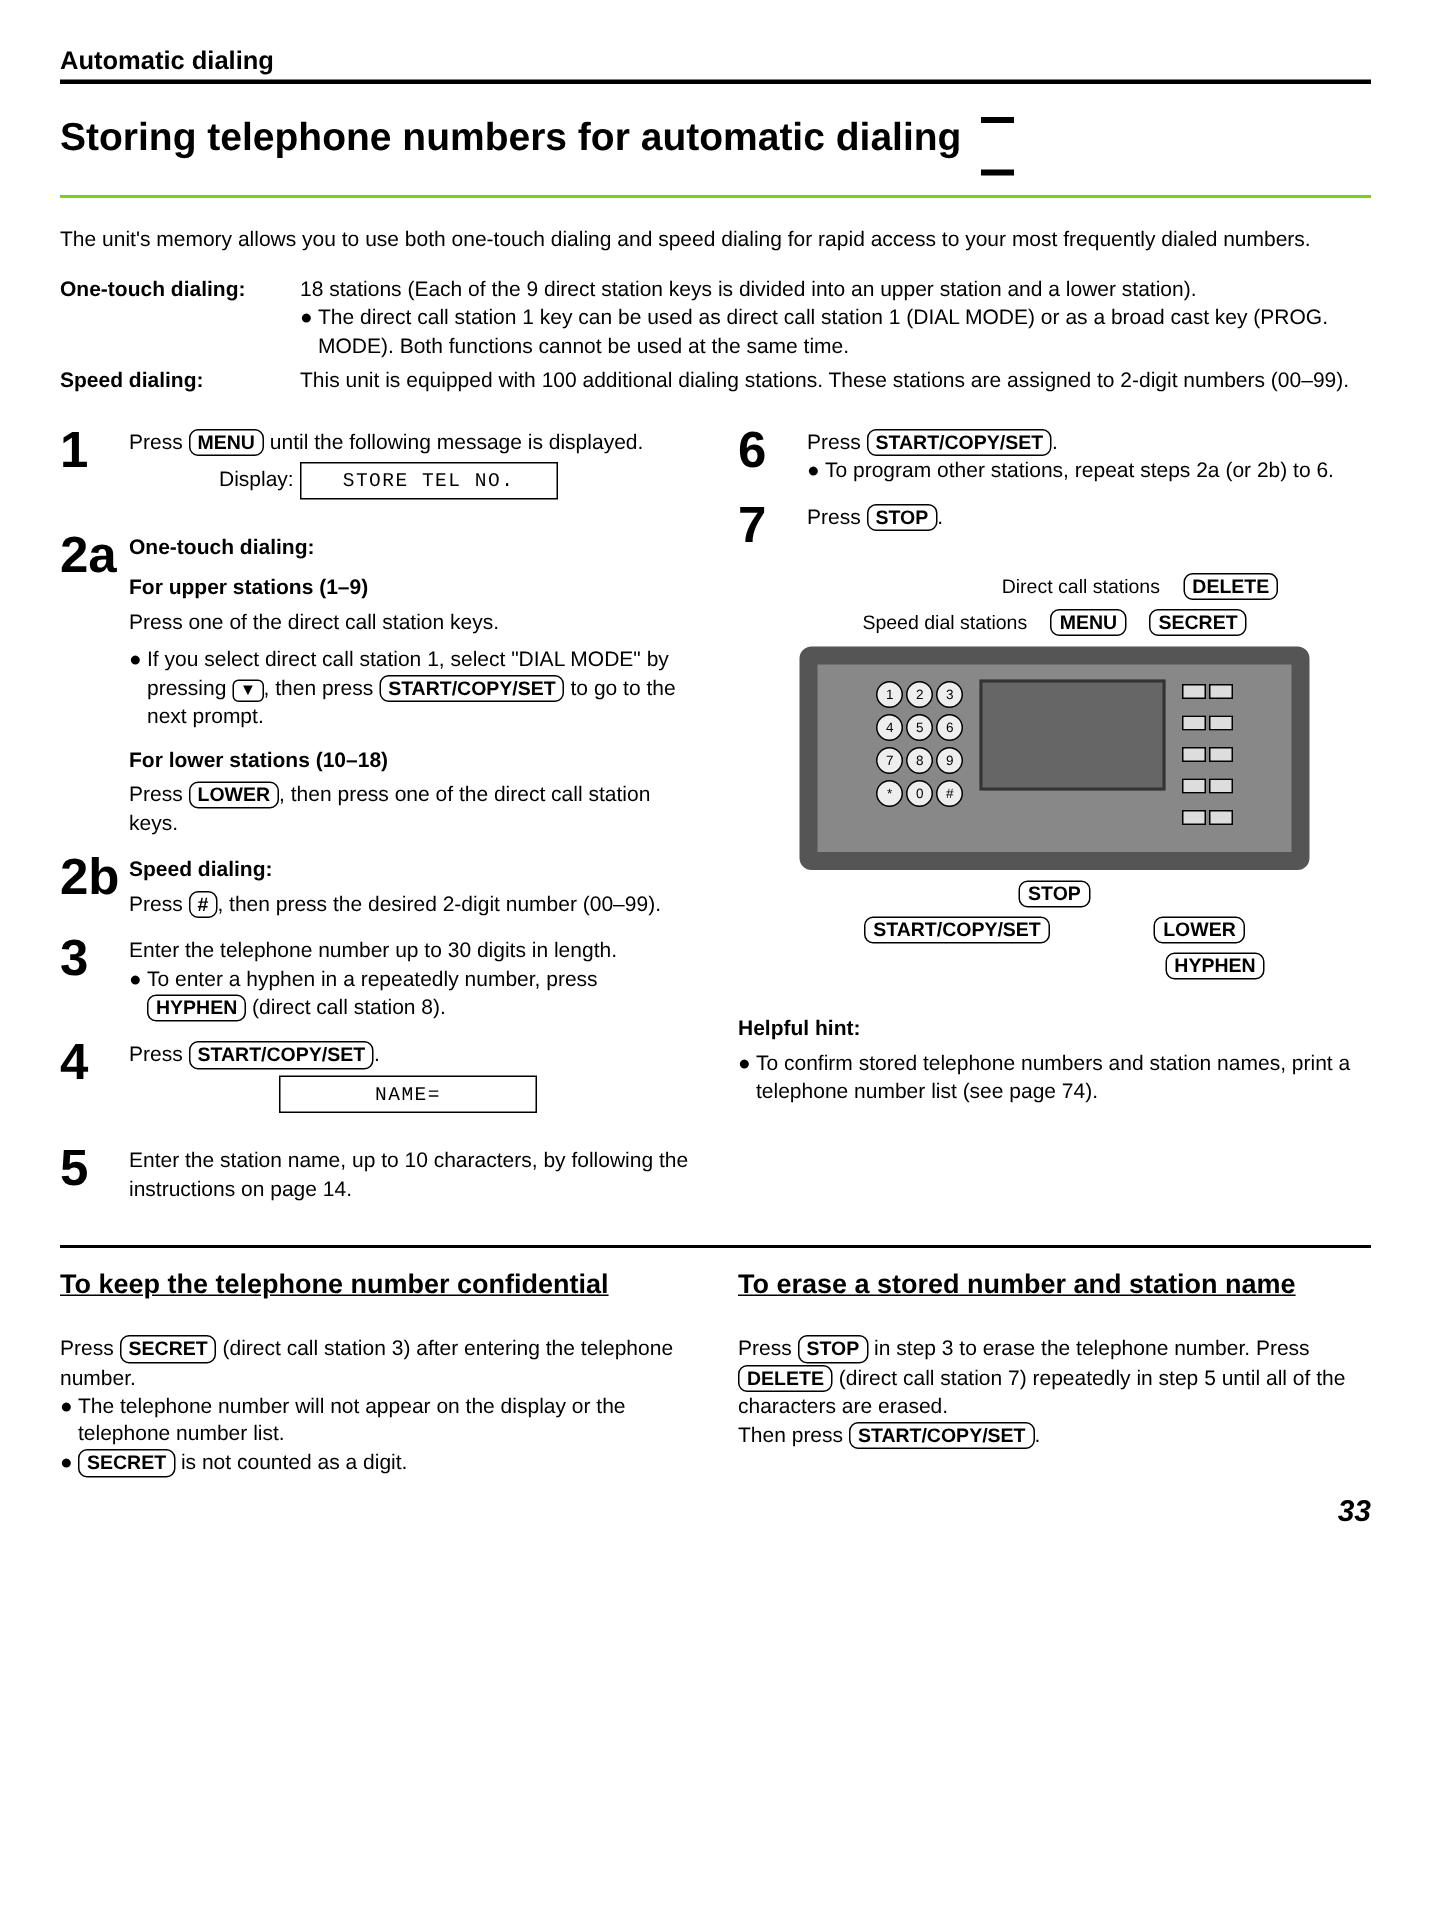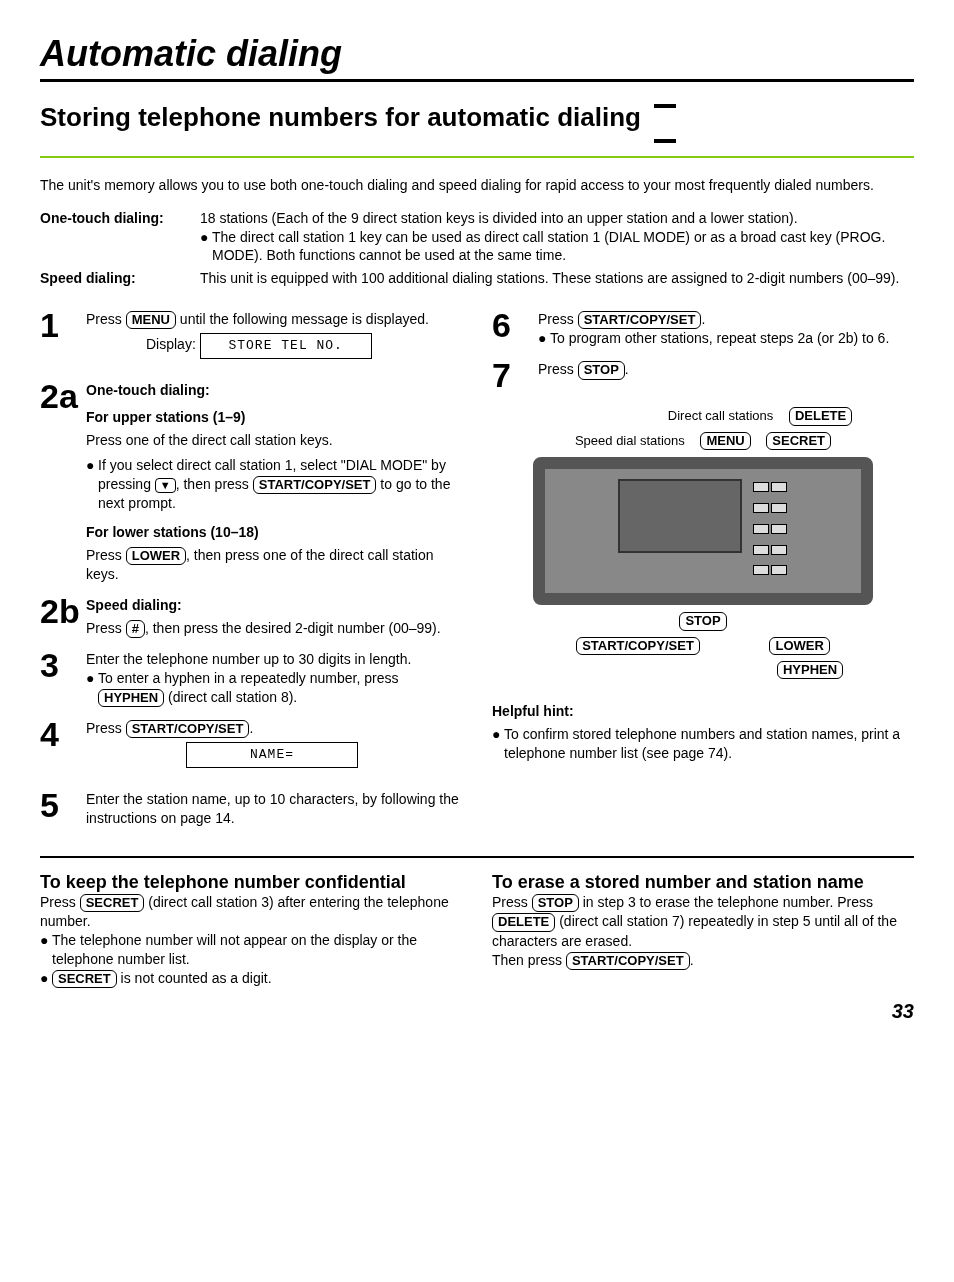--- a/index.html
+++ b/index.html
@@ -6,23 +6,22 @@
     font-family: Arial, Helvetica, sans-serif;
     font-size: 14px;
     line-height: 1.35;
     color: #000;
     background: #fff;
     margin: 0;
     padding: 30px 40px 20px 40px;
     width: 874px;
   }
   .section-title {
-    font-style: italic;
     font-weight: bold;
-    font-size: 36px;
+    font-size: 17px;
     border-bottom: 3px solid #000;
     margin-bottom: 2px;
   }
   .page-title {
     font-weight: bold;
     font-size: 26px;
     border-bottom: 2px solid #84cc16;
     padding-bottom: 2px;
     margin-bottom: 18px;
   }
@@ -69,21 +68,21 @@
   .bullet .dot{ width:12px; flex-shrink:0;}
   .bullet .bt{ flex:1;}
   .bottom-sections {
     display:flex;
     gap:30px;
     border-top:2px solid #000;
     margin-top:18px;
     padding-top:14px;
   }
   .bottom-col{ flex:1; }
-  .bottom-title{ font-weight:bold; font-size:18px; margin-bottom:0; line-height:1.2;}
+  .bottom-title{ font-weight:bold; font-size:18px; margin-bottom:22px; line-height:1.2;text-decoration:underline;}
   .pagefoot{ text-align:right; font-style:italic; font-weight:bold; font-size:20px; margin-top:10px;}
   .panel-diagram{
     margin:12px auto 12px auto;
     text-align:center;
   }
   .panel-labels{ font-size:13px; }
   .panel-box{
     width:300px;
     margin: 4px auto;
     border:12px solid #555;
@@ -256,20 +255,26 @@
 
     <div class="panel-diagram">
       <div class="panel-labels">
         <span class="label-block" style="margin-left:120px;">Direct call stations</span>
         <span class="keycap label-block">DELETE</span><br>
         <span class="label-block">Speed dial stations</span>
         <span class="keycap label-block">MENU</span>
         <span class="keycap label-block">SECRET</span>
       </div>
       <div class="panel-box">
+        <div class="keypad">
+          <div class="krow"><span class="kbtn">1</span><span class="kbtn">2</span><span class="kbtn">3</span></div>
+          <div class="krow"><span class="kbtn">4</span><span class="kbtn">5</span><span class="kbtn">6</span></div>
+          <div class="krow"><span class="kbtn">7</span><span class="kbtn">8</span><span class="kbtn">9</span></div>
+          <div class="krow"><span class="kbtn">*</span><span class="kbtn">0</span><span class="kbtn">#</span></div>
+        </div>
         <div class="screen"></div>
         <div class="sidekeys">
           <div class="skrow"><span class="skbtn"></span><span class="skbtn"></span></div>
           <div class="skrow"><span class="skbtn"></span><span class="skbtn"></span></div>
           <div class="skrow"><span class="skbtn"></span><span class="skbtn"></span></div>
           <div class="skrow"><span class="skbtn"></span><span class="skbtn"></span></div>
           <div class="skrow"><span class="skbtn"></span><span class="skbtn"></span></div>
         </div>
       </div>
       <div class="panel-labels">

